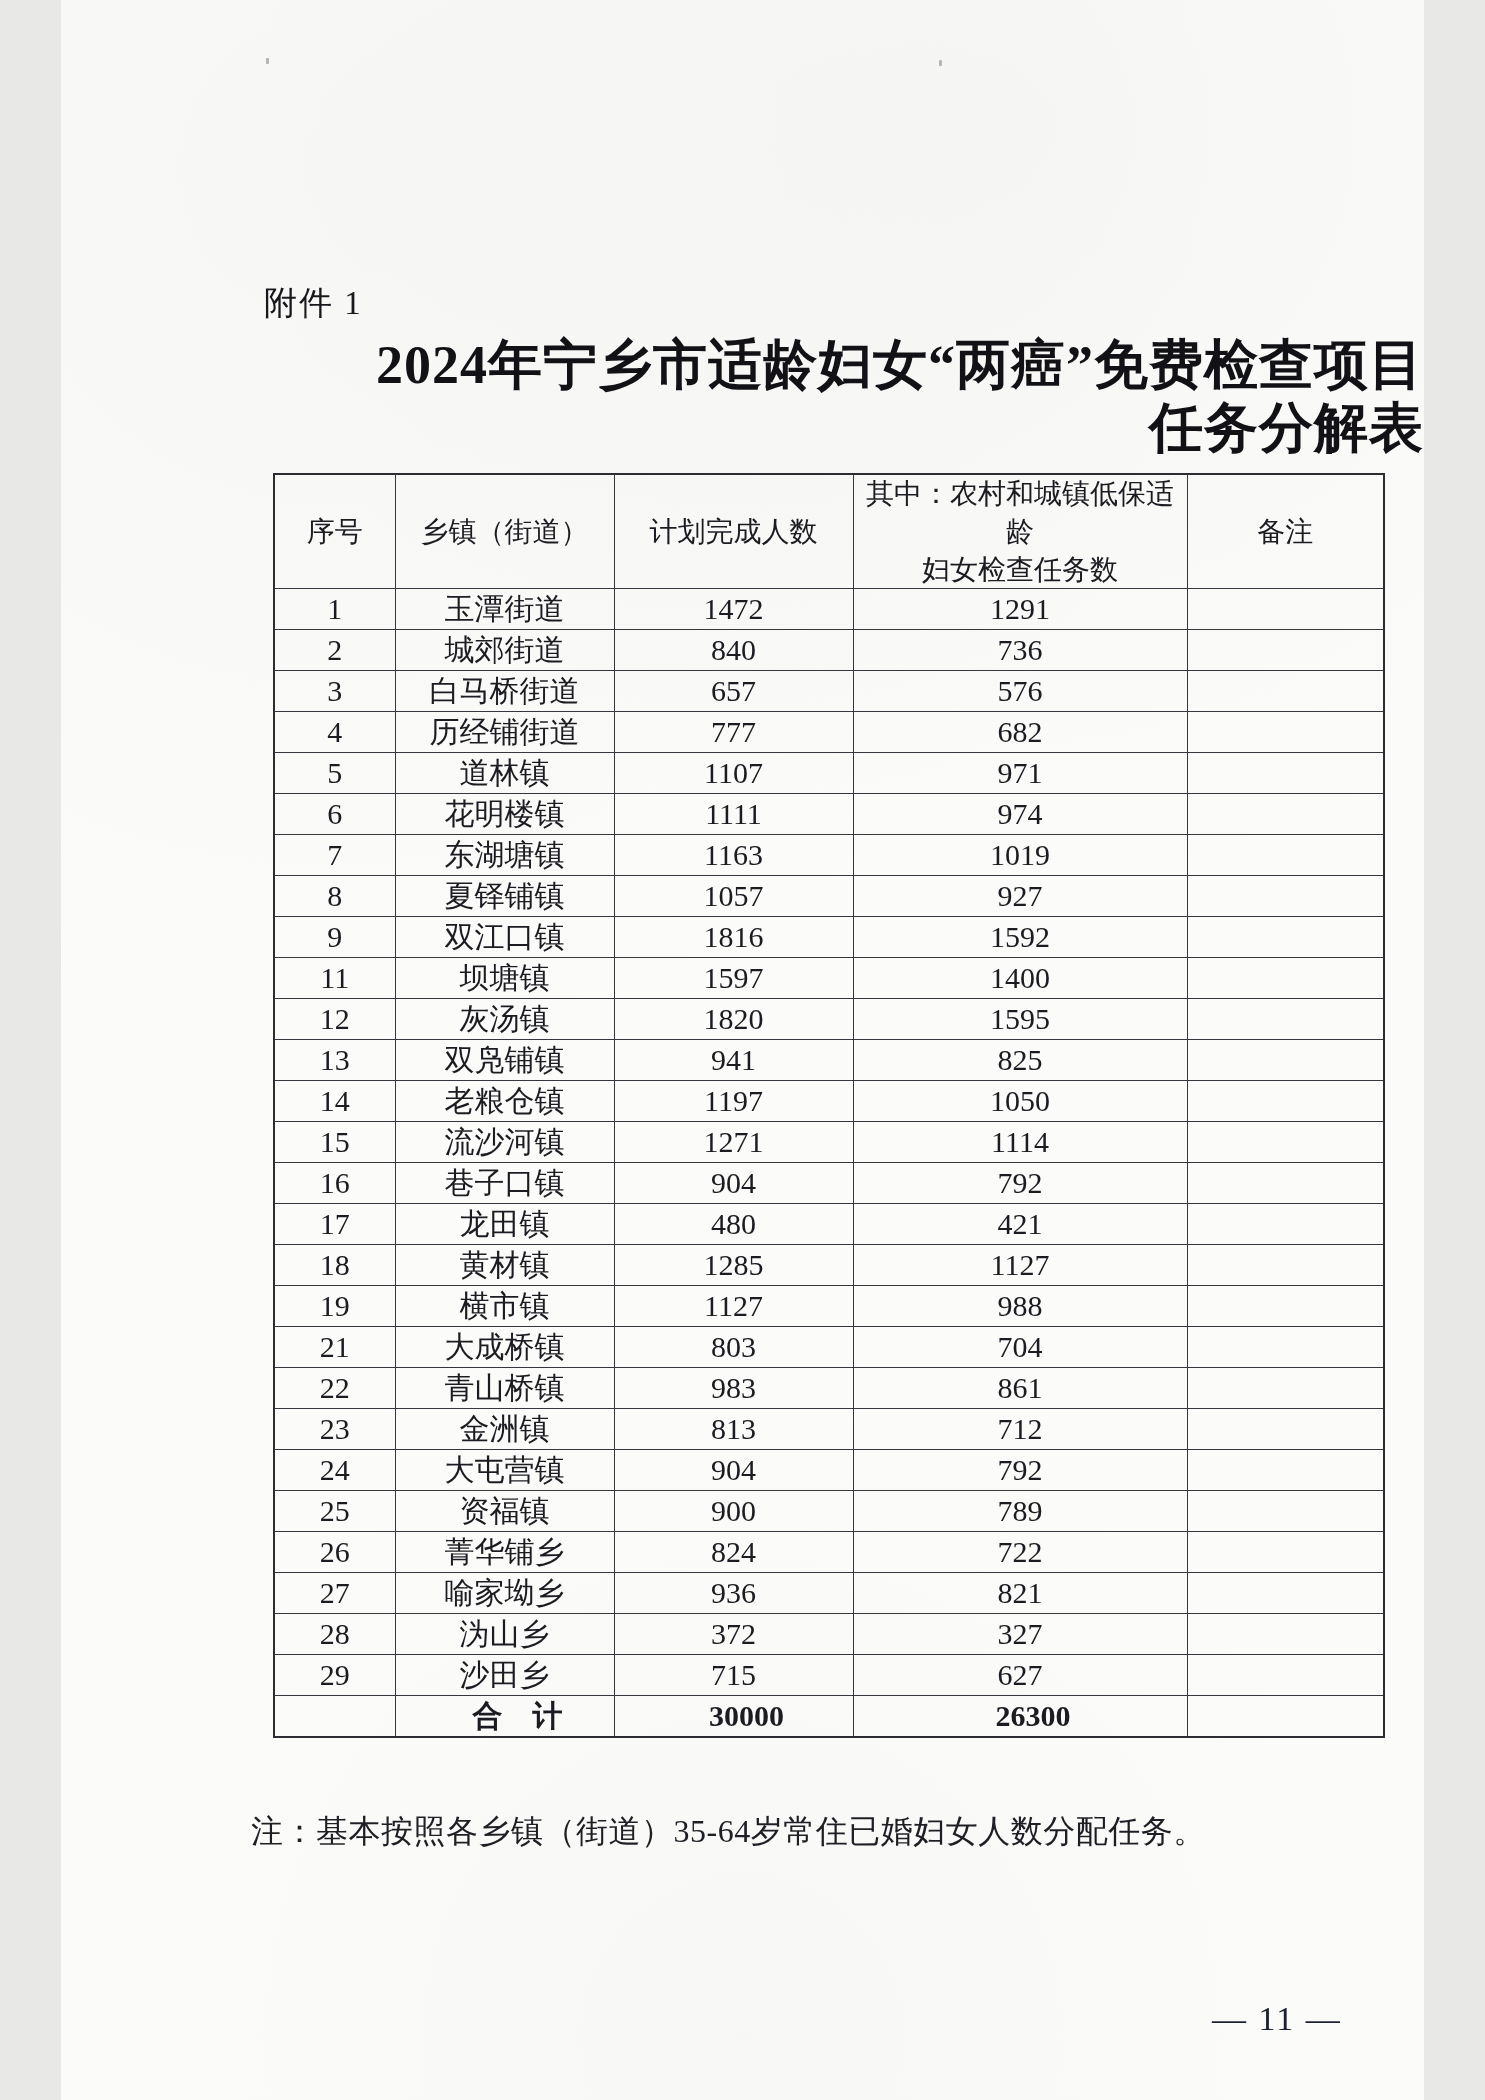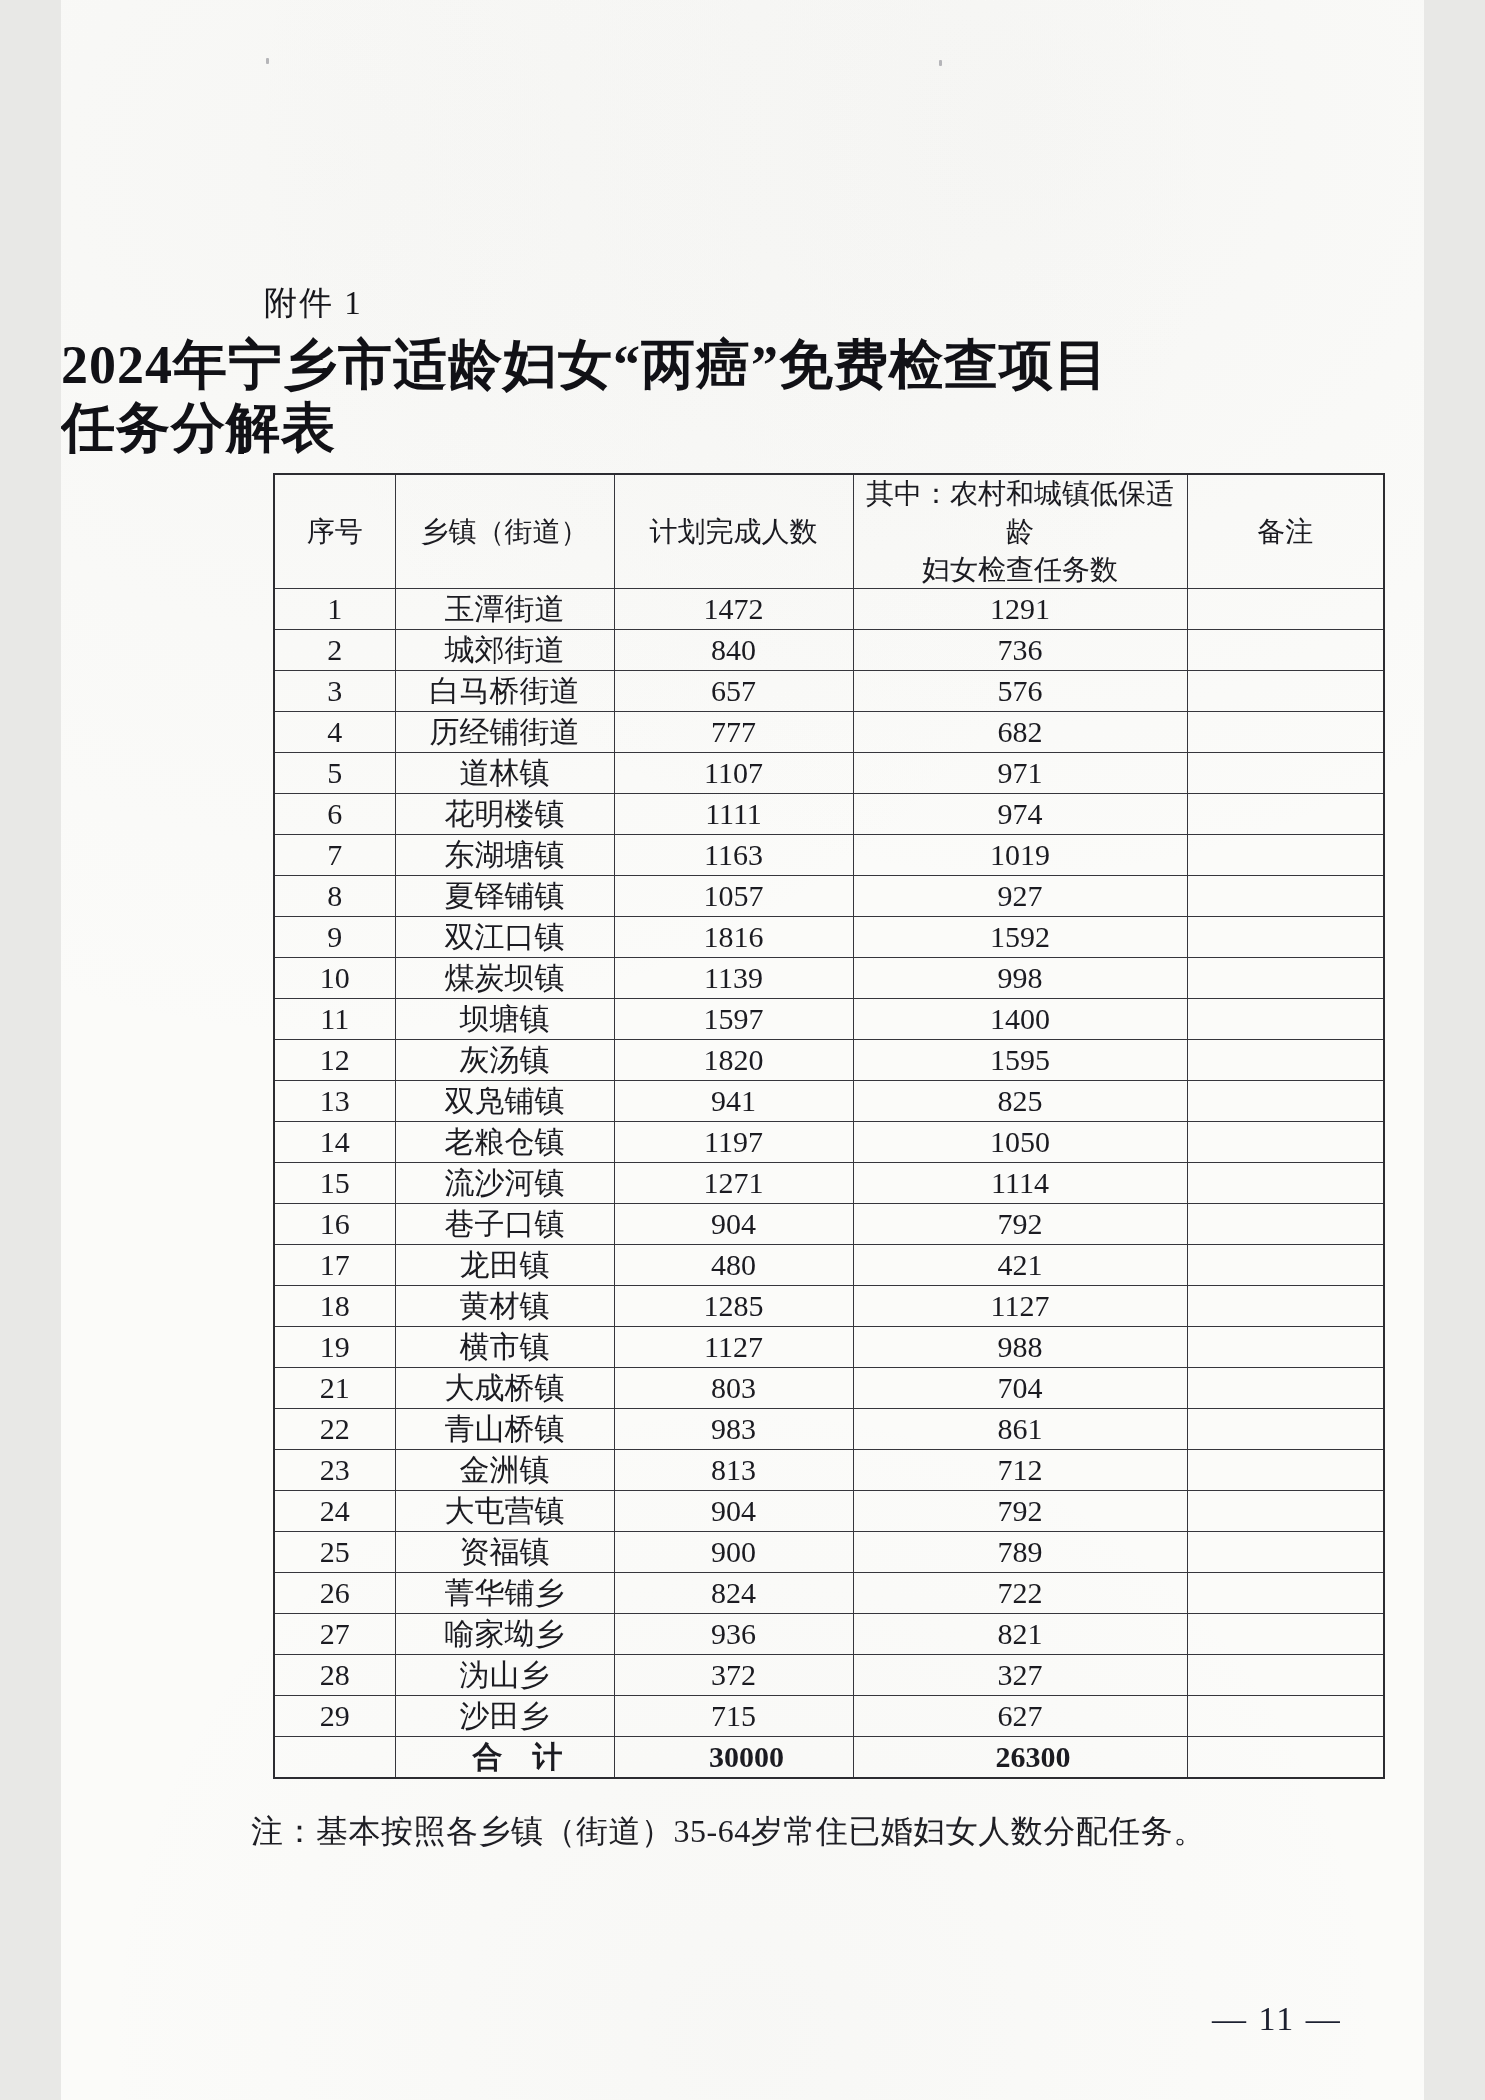--- a/index.html
+++ b/index.html
@@ -18,21 +18,21 @@
   }
   .speck{position:absolute;width:3px;height:6px;background:#9a9aa0;border-radius:1px;opacity:.7;}
   .speck.s1{left:205px;top:58px;}
   .speck.s2{left:878px;top:60px;}
   .attachment-label{
     position:absolute;left:203px;top:281px;
     font-size:33px;letter-spacing:2px;color:#17171c;
   }
   .doc-title{
     position:absolute;left:0;top:334px;width:100%;
-    text-align:left;font-weight:700;color:#111116;
+    text-align:right;font-weight:700;color:#111116;
     font-size:54px;line-height:1.16;letter-spacing:1px;
   }
   table.task-table{
     position:absolute;left:212px;top:473px;
     width:1110px;border-collapse:collapse;table-layout:fixed;
     color:#1b1b21;
   }
   table.task-table th,
   table.task-table td{
     border:1.5px solid #36363c;
@@ -149,27 +149,20 @@
           <td></td>
         </tr>
         <tr class="data-row">
           <td>9</td>
           <td>双江口镇</td>
           <td>1816</td>
           <td>1592</td>
           <td></td>
         </tr>
         <tr class="data-row">
-          <td>10</td>
-          <td>煤炭坝镇</td>
-          <td>1139</td>
-          <td>998</td>
-          <td></td>
-        </tr>
-        <tr class="data-row">
           <td>11</td>
           <td>坝塘镇</td>
           <td>1597</td>
           <td>1400</td>
           <td></td>
         </tr>
         <tr class="data-row">
           <td>12</td>
           <td>灰汤镇</td>
           <td>1820</td>

